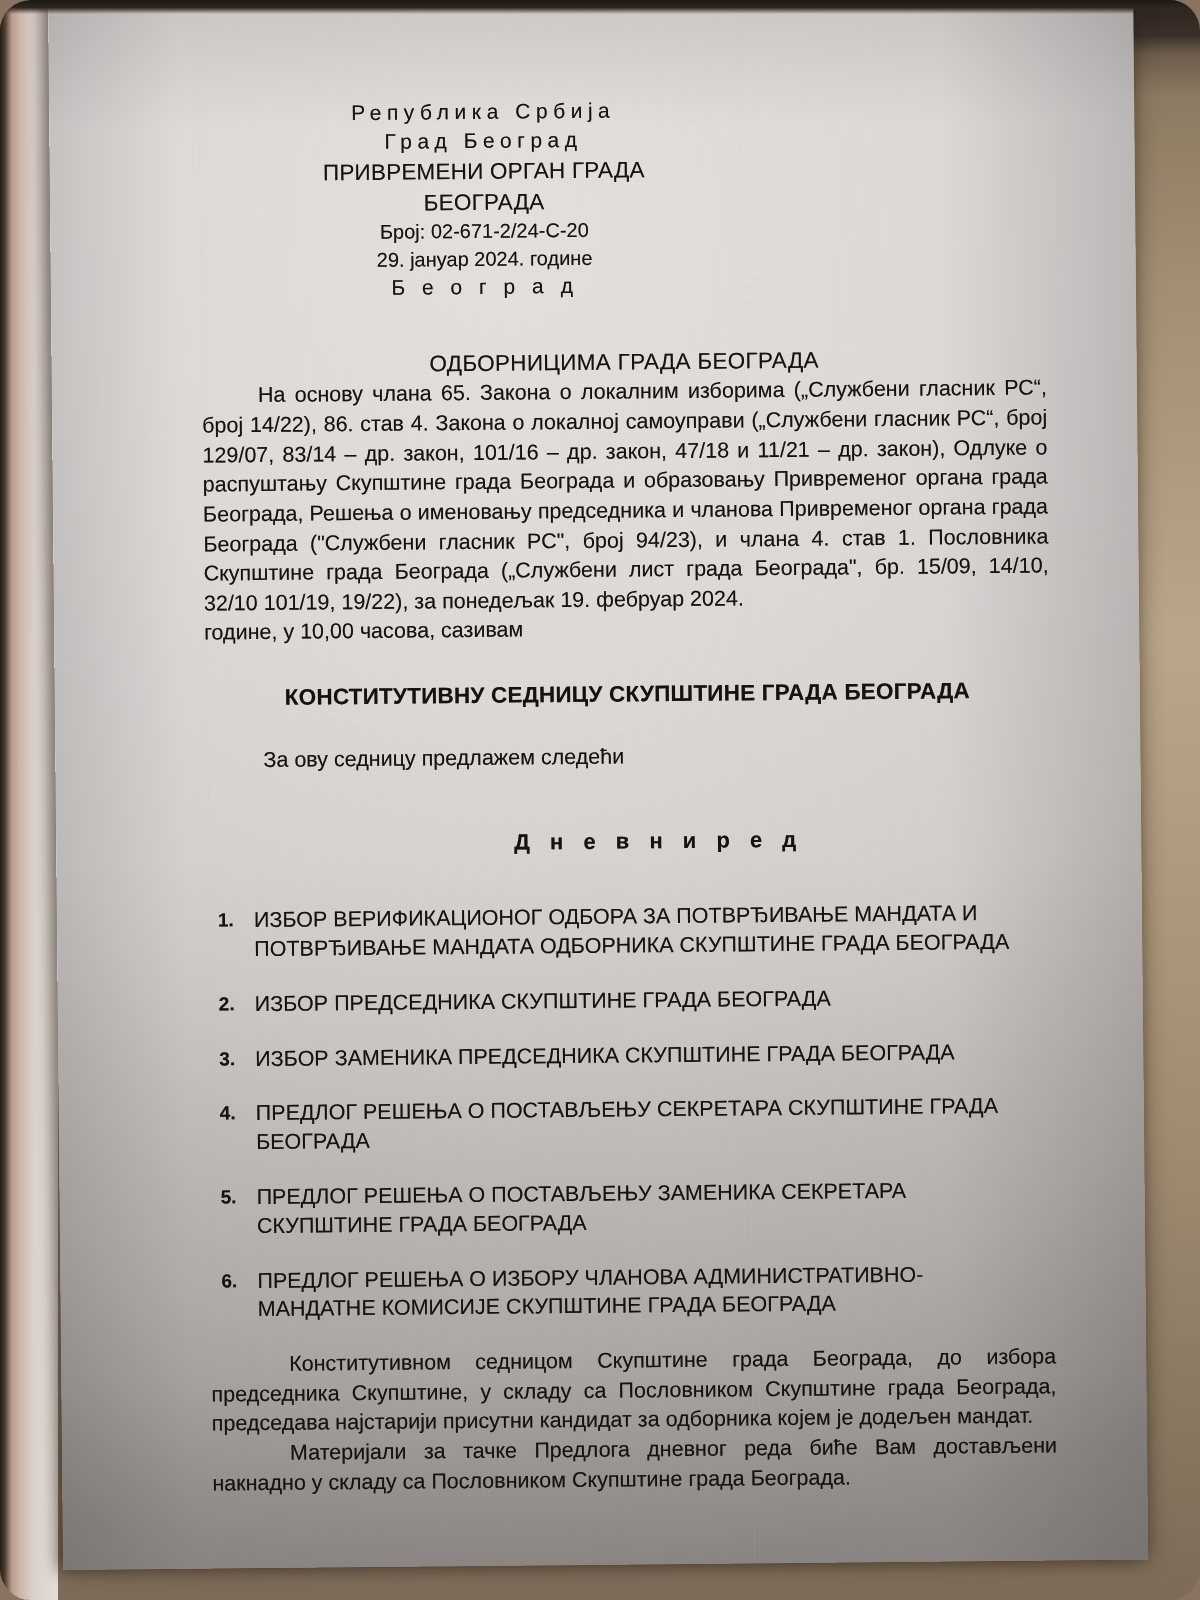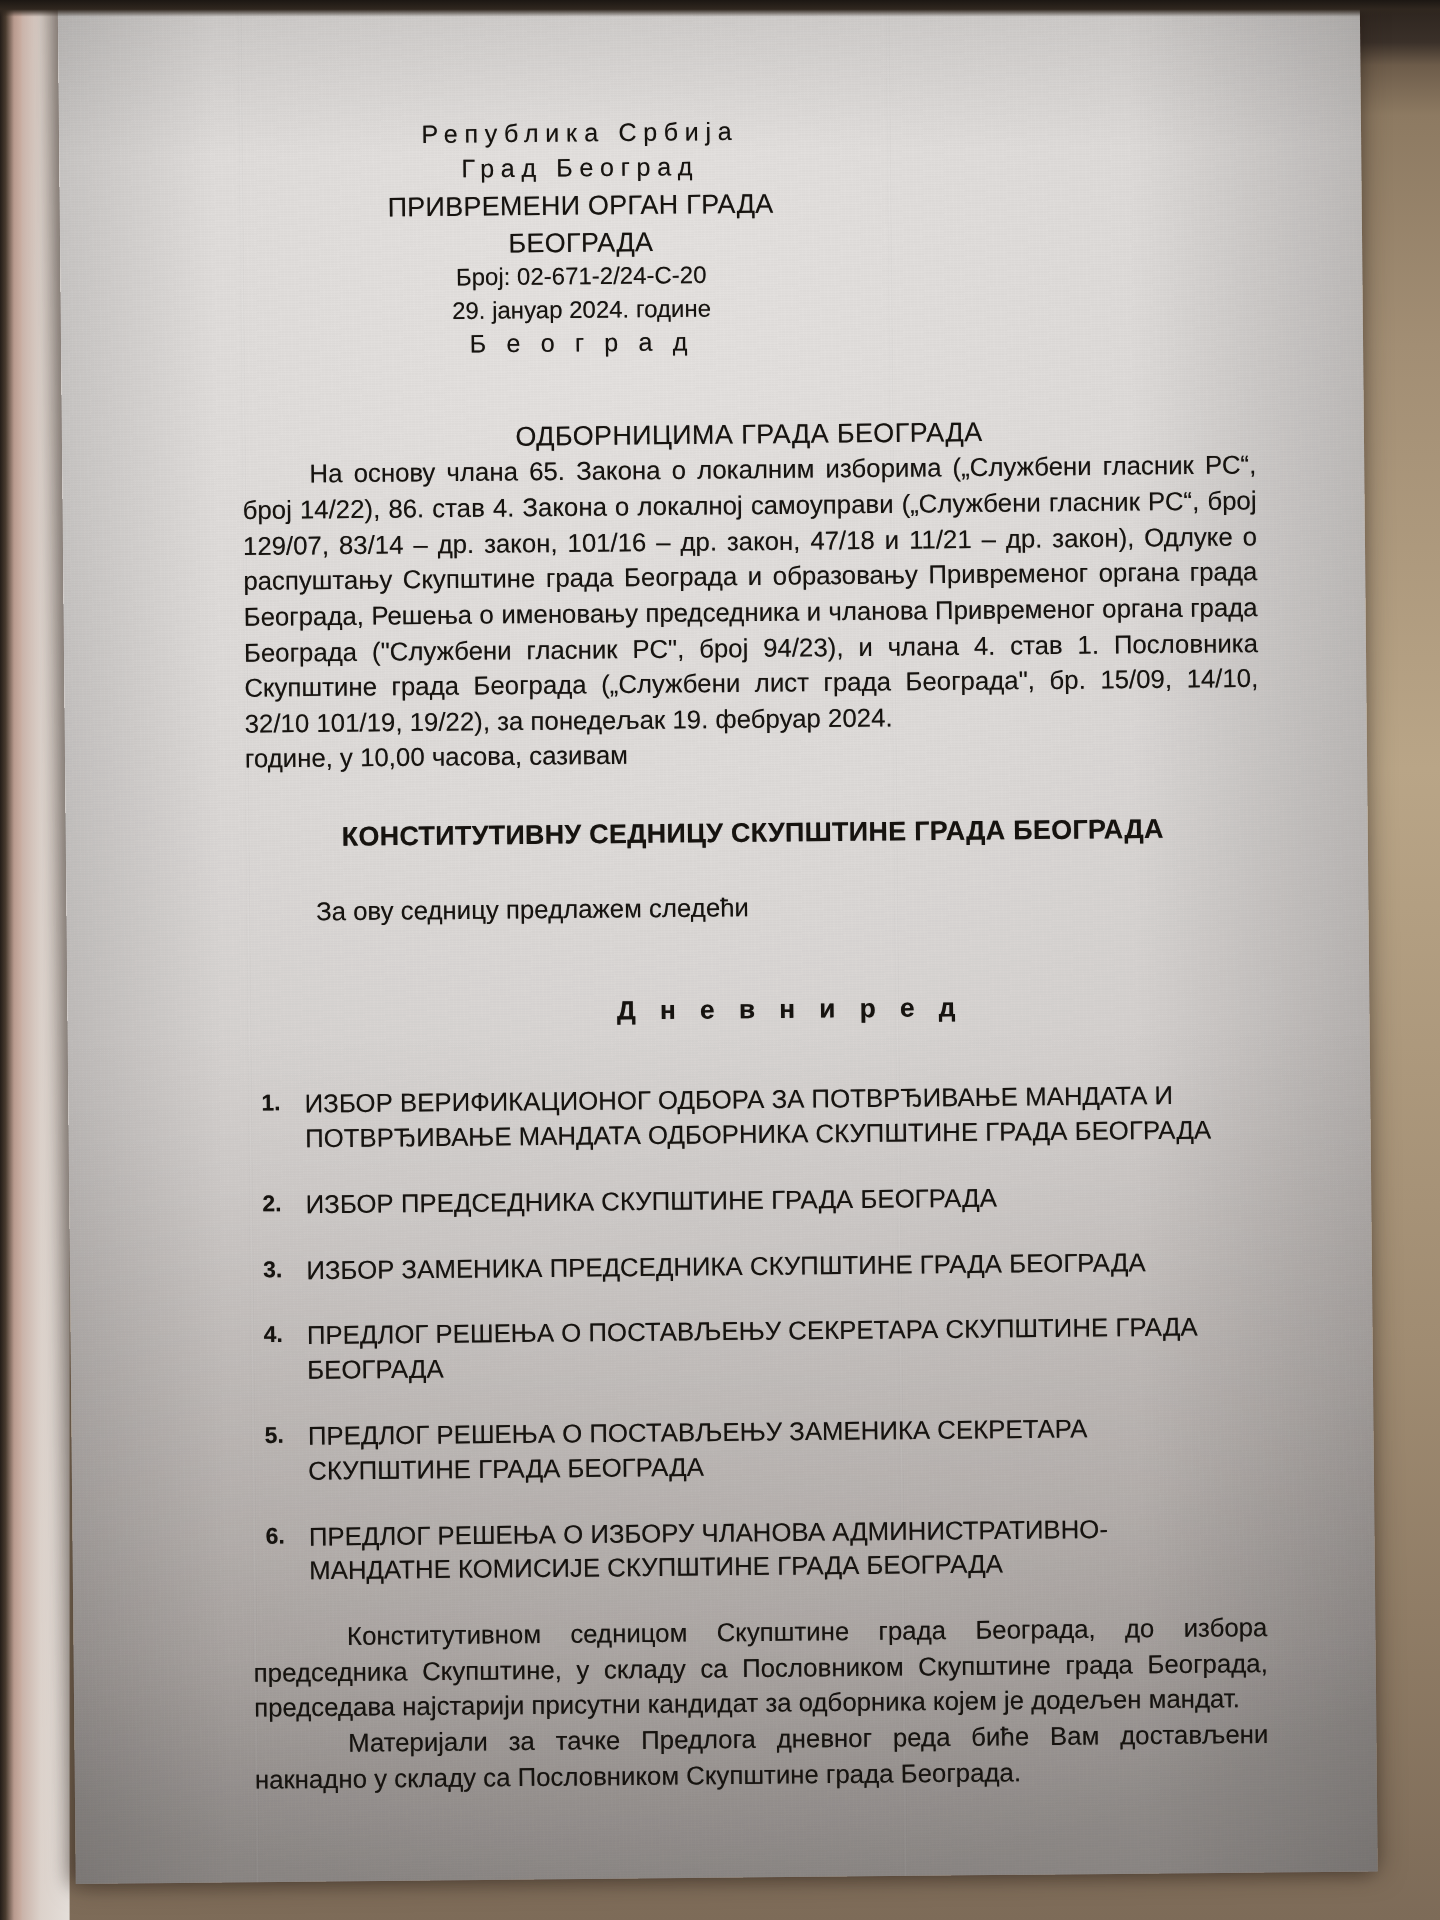--- a/index.html
+++ b/index.html
@@ -16,20 +16,21 @@
   }
 
   
   #scene {
     position: relative;
     width: 1200px;
     height: 1600px;
     overflow: hidden;
     background:
       linear-gradient(100deg, #6d5845 0%, #8d7a63 35%, #b09madd 60%, #9c8670 100%);
+    border-radius: 31px;
   }
   #scene::before {
     
     content: "";
     position: absolute;
     inset: 0;
     background:
       linear-gradient(180deg, #2a221c 0%, #3a3029 2.2%, #6d5c4a 3.4%, #8d7a62 6%, #a28e74 18%, #b9a587 40%, #a08c72 70%, #7d6b58 100%);
   }
 

